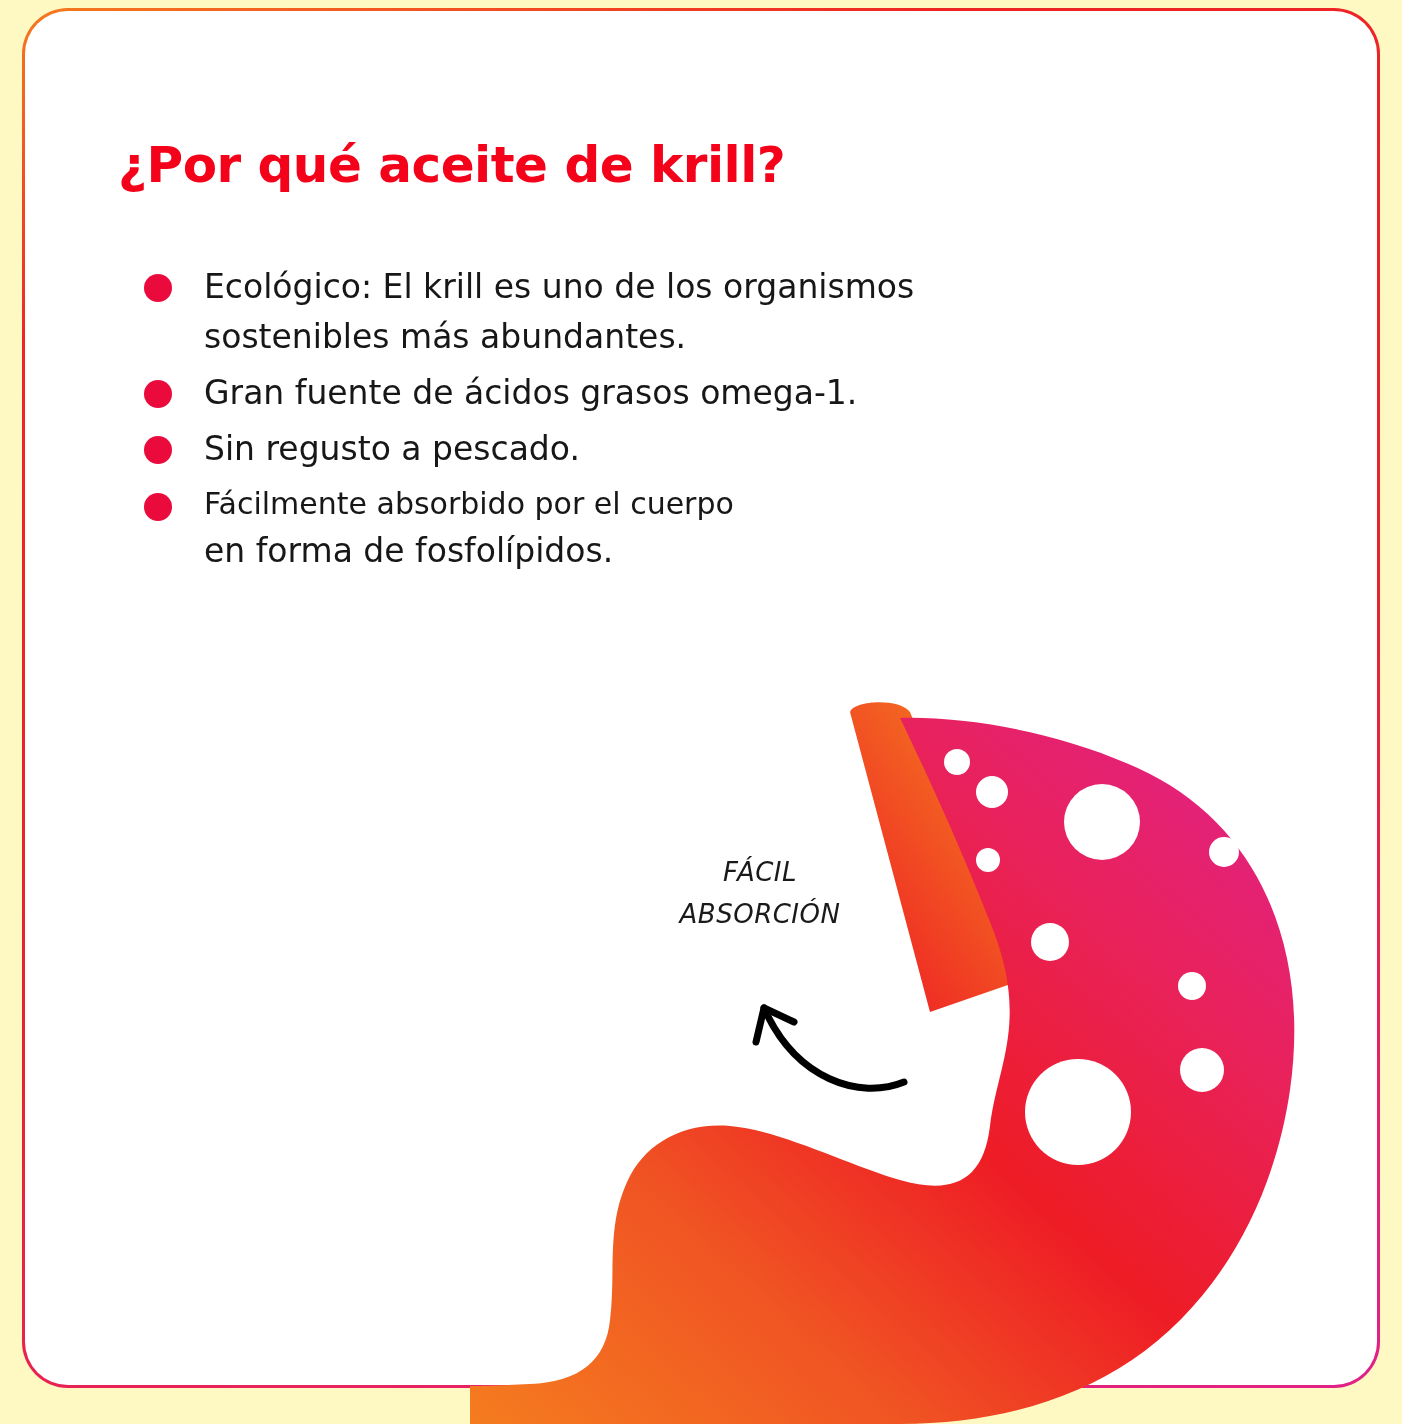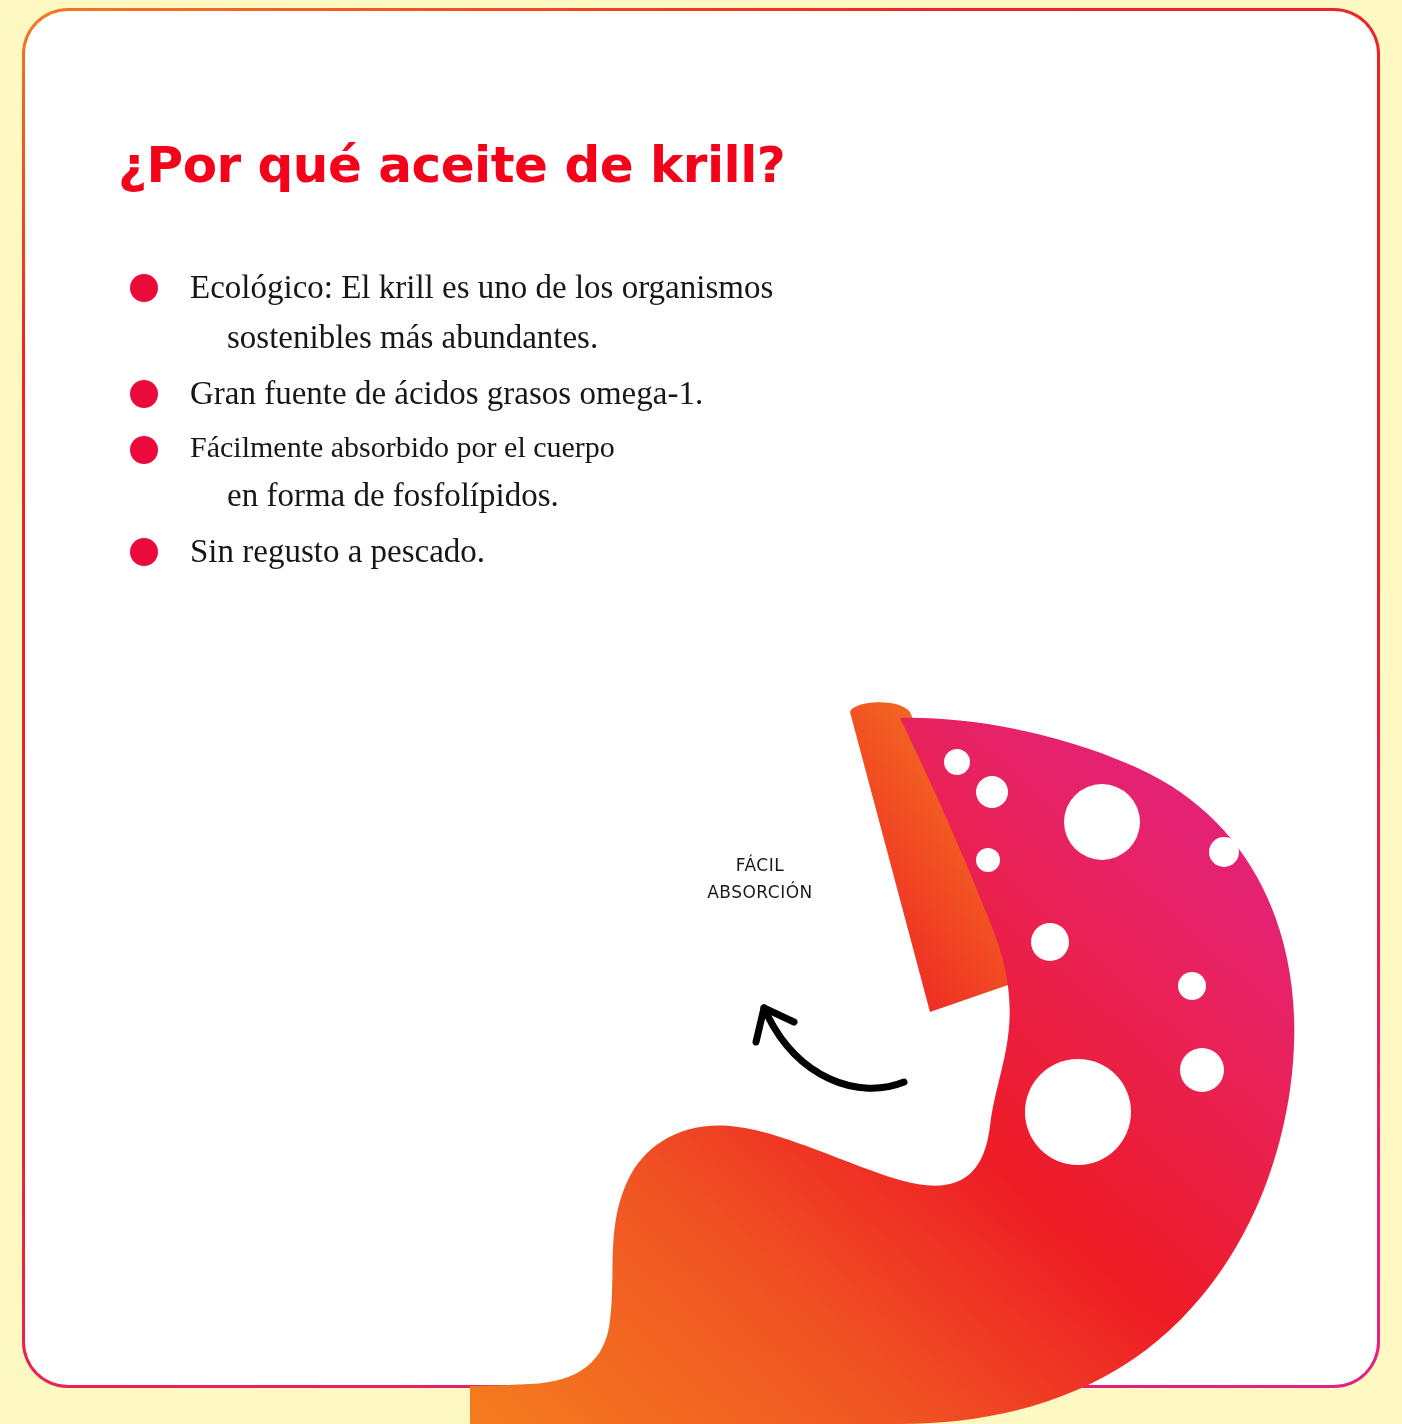--- a/index.html
+++ b/index.html
@@ -54,24 +54,23 @@
     top: 136px;
     font-size: 50px;
     font-weight: bold;
     color: #f4021a;
     letter-spacing: -0.5px;
     white-space: nowrap;
   }
 
   .bullets {
     position: absolute;
-    left: 130px;
+    left: 144px;
     top: 262px;
     width: 980px;
-    font-family: Liberation Serif, serif;
   }
 
   .bullet-row {
     position: relative;
     margin-bottom: 6px;
   }
 
   .dot {
     position: absolute;
     left: 0;
@@ -90,21 +89,20 @@
     font-weight: 500;
   }
   .bullet-text.small {
     font-size: 30px;
   }
   .bullet-text.small .second-line {
     font-size: 33px;
   }
   .second-line {
     display: block;
-    margin-left: 37px;
   }
 
   
   .stomach-wrap {
     position: absolute;
     left: 430px;
     top: 660px;
     width: 960px;
     height: 764px;
     z-index: 2;
@@ -113,24 +111,25 @@
     display: block;
   }
 
   .callout {
     position: absolute;
     left: 640px;
     top: 852px;
     width: 240px;
     text-align: center;
     z-index: 4;
-    font-size: 17px;
+    font-size: 26px;
     line-height: 1.6;
     color: #1a1a1a;
     letter-spacing: 0.5px;
+    font-style: italic;
   }
   .callout .line {
     display: block;
   }
 </style>
 </head>
 <body>
 
 <div id="infographic">
 
@@ -202,30 +201,30 @@
 
       <div class="bullet-row">
         <span class="dot"></span>
         <div class="bullet-text">
           <span>Gran fuente de ácidos grasos omega-1.</span>
         </div>
       </div>
 
       <div class="bullet-row">
         <span class="dot"></span>
+        <div class="bullet-text">
+          <span>Sin regusto a pescado.</span>
+        </div>
+      </div>
+
+      <div class="bullet-row">
+        <span class="dot"></span>
         <div class="bullet-text small">
           <span>Fácilmente absorbido por el cuerpo</span>
           <span class="second-line">en forma de fosfolípidos.</span>
-        </div>
-      </div>
-
-      <div class="bullet-row">
-        <span class="dot"></span>
-        <div class="bullet-text">
-          <span>Sin regusto a pescado.</span>
         </div>
       </div>
 
     </div>
 
     <div class="callout">
       <span class="line">FÁCIL</span>
       <span class="line">ABSORCIÓN</span>
     </div>
   </div>

